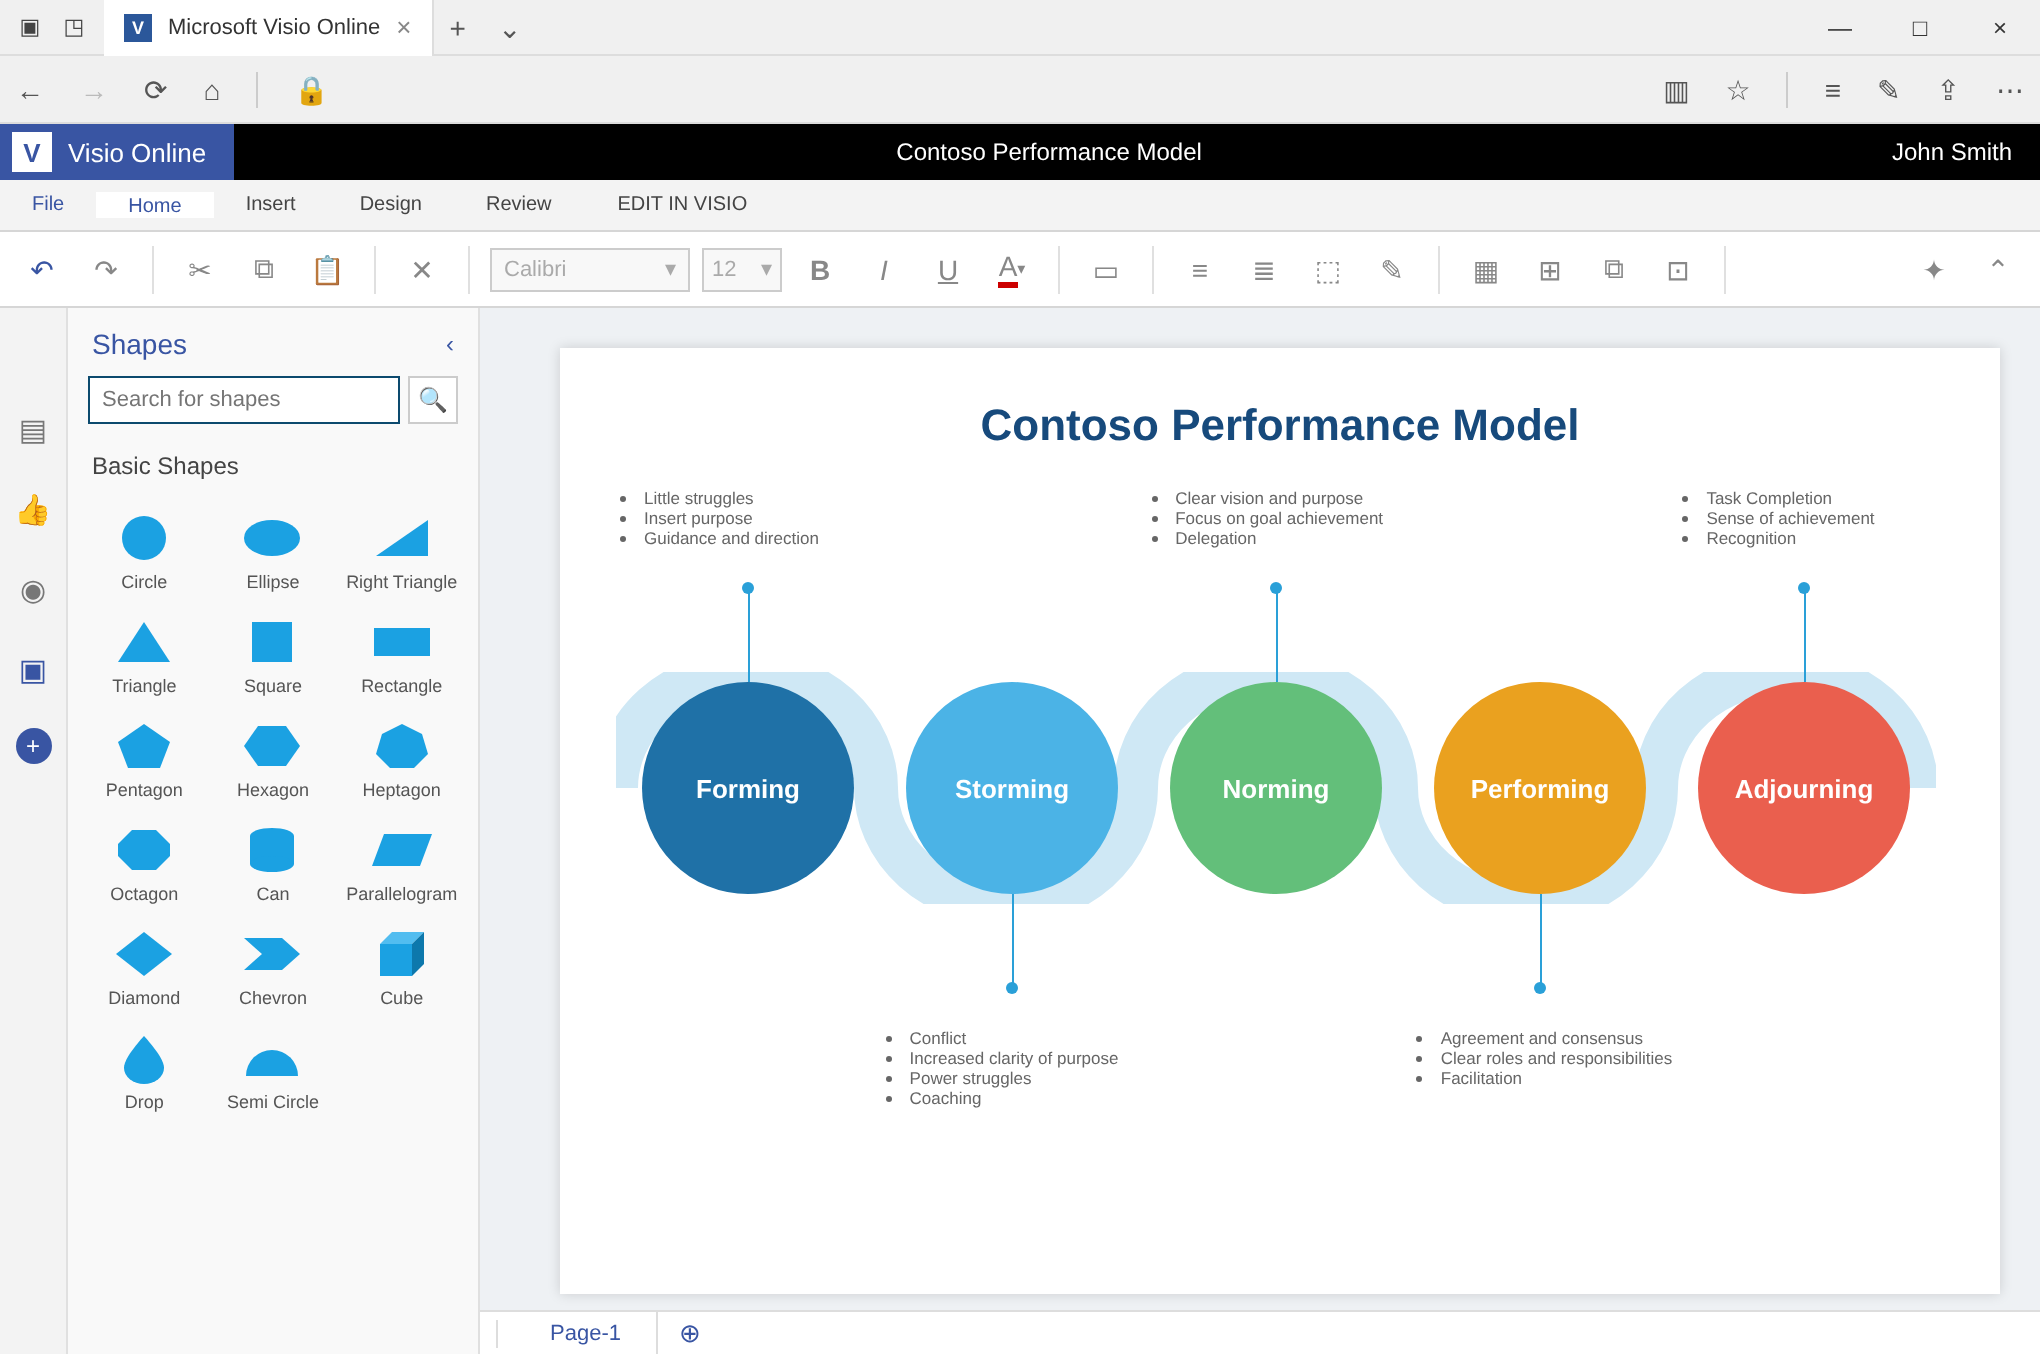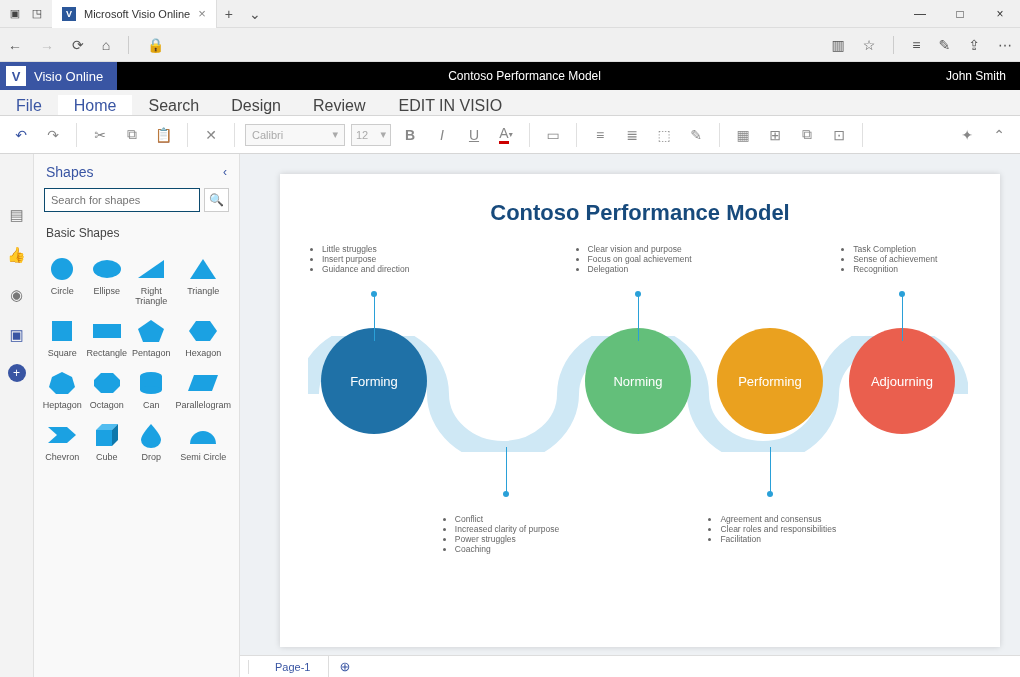--- a/index.html
+++ b/index.html
@@ -24,21 +24,21 @@
 
 
 .app-header { height: 28px; background: #000; color: #fff; display: flex; align-items: center; }
 .app-brand { background: #3955a3; height: 28px; display: flex; align-items: center; padding: 0 14px 0 6px; gap: 8px; }
 .app-brand .logo { width: 20px; height: 20px; background: #fff; color: #3955a3; display: flex; align-items: center; justify-content: center; font-weight: bold; font-size: 13px; }
 .app-brand .name { font-size: 13px; }
 .doc-title { flex: 1; text-align: center; font-size: 12px; }
 .user { padding: 0 14px; font-size: 12px; }
 
 
-.ribbon-tabs { height: 26px; background: #f3f3f3; display: flex; align-items: flex-end; border-bottom: 1px solid #d6d6d6; font-size: 16px; }
+.ribbon-tabs { height: 26px; background: #f3f3f3; display: flex; align-items: center; border-bottom: 1px solid #d6d6d6; font-size: 10px; }
 .ribbon-tabs .rtab { padding: 0 16px; display: flex; align-items: center; color: #444; cursor: pointer; }
 .ribbon-tabs .rtab.file { color: #3955a3; }
 .ribbon-tabs .rtab.active { background: #fff; border-top: 2px solid #fff; color: #3955a3; }
 .ribbon-tabs .rsep { width: 1px; background: #ddd; margin: 3px 0; }
 
 
 .ribbon { height: 38px; background: #fff; border-bottom: 1px solid #d6d6d6; display: flex; align-items: center; padding: 0 8px; gap: 6px; }
 .ribbon .rbtn { width: 26px; height: 26px; display: flex; align-items: center; justify-content: center; color: #888; cursor: pointer; font-size: 14px; }
 .ribbon .rbtn.blue { color: #3955a3; }
 .ribbon .rsep2 { width: 1px; height: 24px; background: #e0e0e0; margin: 0 4px; }
@@ -57,40 +57,40 @@
 
 
 .shapes-panel { width: 206px; background: #f9f9f9; border-right: 1px solid #e0e0e0; display: flex; flex-direction: column; }
 .shapes-head { padding: 10px 12px 4px; display: flex; align-items: center; justify-content: space-between; }
 .shapes-head .title { color: #3955a3; font-size: 14px; }
 .shapes-head .collapse { color: #3955a3; font-size: 12px; cursor: pointer; }
 .search-row { padding: 4px 10px 8px; display: flex; gap: 4px; }
 .search-row input { flex: 1; height: 24px; border: 1px solid #0c4a6e; padding: 0 6px; font-size: 11px; background: #fff; }
 .search-row .sbtn { width: 28px; height: 24px; border: 1px solid #ccc; background: #fff; color: #3955a3; display: flex; align-items: center; justify-content: center; cursor: pointer; font-size: 12px; }
 .cat-title { padding: 6px 12px; font-size: 12px; color: #444; }
-.shape-grid { padding: 4px 6px; display: grid; grid-template-columns: repeat(4, 1fr); gap: 2px 0; overflow-y: auto; }
+.shape-grid { padding: 4px 6px; display: grid; grid-template-columns: repeat(3, 1fr); gap: 2px 0; overflow-y: auto; }
 .shape-cell { display: flex; flex-direction: column; align-items: center; padding: 6px 2px 4px; cursor: pointer; }
 .shape-cell .lbl { font-size: 9px; color: #555; margin-top: 4px; text-align: center; }
 .shp { width: 34px; height: 26px; display: flex; align-items: center; justify-content: center; }
 .shp svg { width: 34px; height: 26px; }
 
 
 .canvas-wrap { flex: 1; background: #eef1f4; position: relative; overflow: hidden; }
 .canvas { position: absolute; left: 40px; top: 20px; right: 20px; bottom: 30px; background: #fff; box-shadow: 0 0 6px rgba(0,0,0,0.15); padding: 26px 28px; }
 .canvas h1 { text-align: center; color: #174a7c; font-size: 22px; font-weight: 700; margin-bottom: 18px; }
 
 .row-top, .row-bot { display: flex; font-size: 8.5px; color: #666; }
 .row-top .col, .row-bot .col { flex: 1; }
 .row-top ul, .row-bot ul { list-style: disc; padding-left: 14px; }
 .row-top { margin-bottom: 6px; }
 .row-bot { margin-top: 6px; }
 
 .flow { position: relative; height: 200px; margin: 20px 0; }
 .wave { position: absolute; left: 0; right: 0; top: 42px; height: 116px; }
-.circle { position: absolute; width: 106px; height: 106px; border-radius: 50%; display: flex; align-items: center; justify-content: center; color: #fff; font-size: 13px; top: 34px; }
+.circle { position: absolute; width: 106px; height: 106px; border-radius: 50%; display: flex; align-items: center; justify-content: center; color: #fff; font-size: 13px; top: 47px; font-weight: bold; }
 .connector { position: absolute; width: 1px; background: #2aa0d8; }
 .cdot { position: absolute; width: 6px; height: 6px; border-radius: 50%; background: #2aa0d8; margin-left: -3px; }
 
 
 .page-tabs { position: absolute; bottom: 0; left: 0; right: 0; height: 22px; background: #fff; border-top: 1px solid #ddd; display: flex; align-items: center; font-size: 11px; }
 .page-tabs .ptab { padding: 0 18px; color: #3955a3; border-right: 1px solid #ddd; height: 100%; display: flex; align-items: center; cursor: pointer; }
 .page-tabs .padd { padding: 0 10px; color: #3955a3; cursor: pointer; font-size: 13px; }
 .page-tabs .psep { width: 1px; height: 14px; background: #ddd; margin: 0 8px; }
 </style>
 </head>
@@ -138,21 +138,21 @@
     <div class="logo">V</div>
     <span class="name">Visio Online</span>
   </div>
   <div class="doc-title">Contoso Performance Model</div>
   <div class="user">John Smith</div>
 </div>
 
 <div class="ribbon-tabs">
   <div class="rtab file">File</div>
   <div class="rtab active">Home</div>
-  <div class="rtab">Search</div>
+  <div class="rtab">Insert</div>
   <div class="rtab">Design</div>
   <div class="rtab">Review</div>
   <div class="rsep"></div>
   <div class="rtab">EDIT IN VISIO</div>
 </div>
 
 <div class="ribbon">
   <div class="rbtn blue">↶</div>
   <div class="rbtn">↷</div>
   <div class="rsep2"></div>
@@ -313,20 +313,28 @@
           </div>
           <div class="lbl">Can</div>
         </div>
         <div class="shape-cell">
           <div class="shp">
             <svg viewBox="0 0 34 26">
               <polygon points="8,5 32,5 26,21 2,21" fill="#1ba1e2"></polygon>
             </svg>
           </div>
           <div class="lbl">Parallelogram</div>
+        </div>
+        <div class="shape-cell">
+          <div class="shp">
+            <svg viewBox="0 0 34 26">
+              <polygon points="17,2 31,13 17,24 3,13" fill="#1ba1e2"></polygon>
+            </svg>
+          </div>
+          <div class="lbl">Diamond</div>
         </div>
         <div class="shape-cell">
           <div class="shp">
             <svg viewBox="0 0 34 26">
               <polygon points="3,5 22,5 31,13 22,21 3,21 12,13" fill="#1ba1e2"></polygon>
             </svg>
           </div>
           <div class="lbl">Chevron</div>
         </div>
         <div class="shape-cell">
@@ -388,20 +396,21 @@
           </div>
         </div>
 
       <div class="flow" id="flow">
         <svg class="wave" viewBox="0 0 660 116" preserveAspectRatio="none">
           <path d="M0,58 A65,58 0 0 1 130,58 A65,58 0 0 0 260,58 A65,58 0 0 1 390,58 A65,58 0 0 0 520,58 A65,58 0 0 1 650,58" fill="none" stroke="#cfe8f5" stroke-width="22"></path>
         </svg>
       <div class="circle" style="left: 13px; background: rgb(31, 113, 167);">Forming</div>
           <div class="connector" style="left: 66px; top: 0px; height: 47px;"></div>
           <div class="cdot" style="left: 66px; top: -3px;"></div>
+          <div class="circle" style="left: 145px; background: rgb(75, 179, 230);">Storming</div>
           <div class="connector" style="left: 198px; top: 153px; height: 47px;"></div>
           <div class="cdot" style="left: 198px; top: 197px;"></div>
           <div class="circle" style="left: 277px; background: rgb(99, 191, 122);">Norming</div>
           <div class="connector" style="left: 330px; top: 0px; height: 47px;"></div>
           <div class="cdot" style="left: 330px; top: -3px;"></div>
           <div class="circle" style="left: 409px; background: rgb(234, 161, 31);">Performing</div>
           <div class="connector" style="left: 462px; top: 153px; height: 47px;"></div>
           <div class="cdot" style="left: 462px; top: 197px;"></div>
           <div class="circle" style="left: 541px; background: rgb(234, 95, 78);">Adjourning</div>
           <div class="connector" style="left: 594px; top: 0px; height: 47px;"></div>

